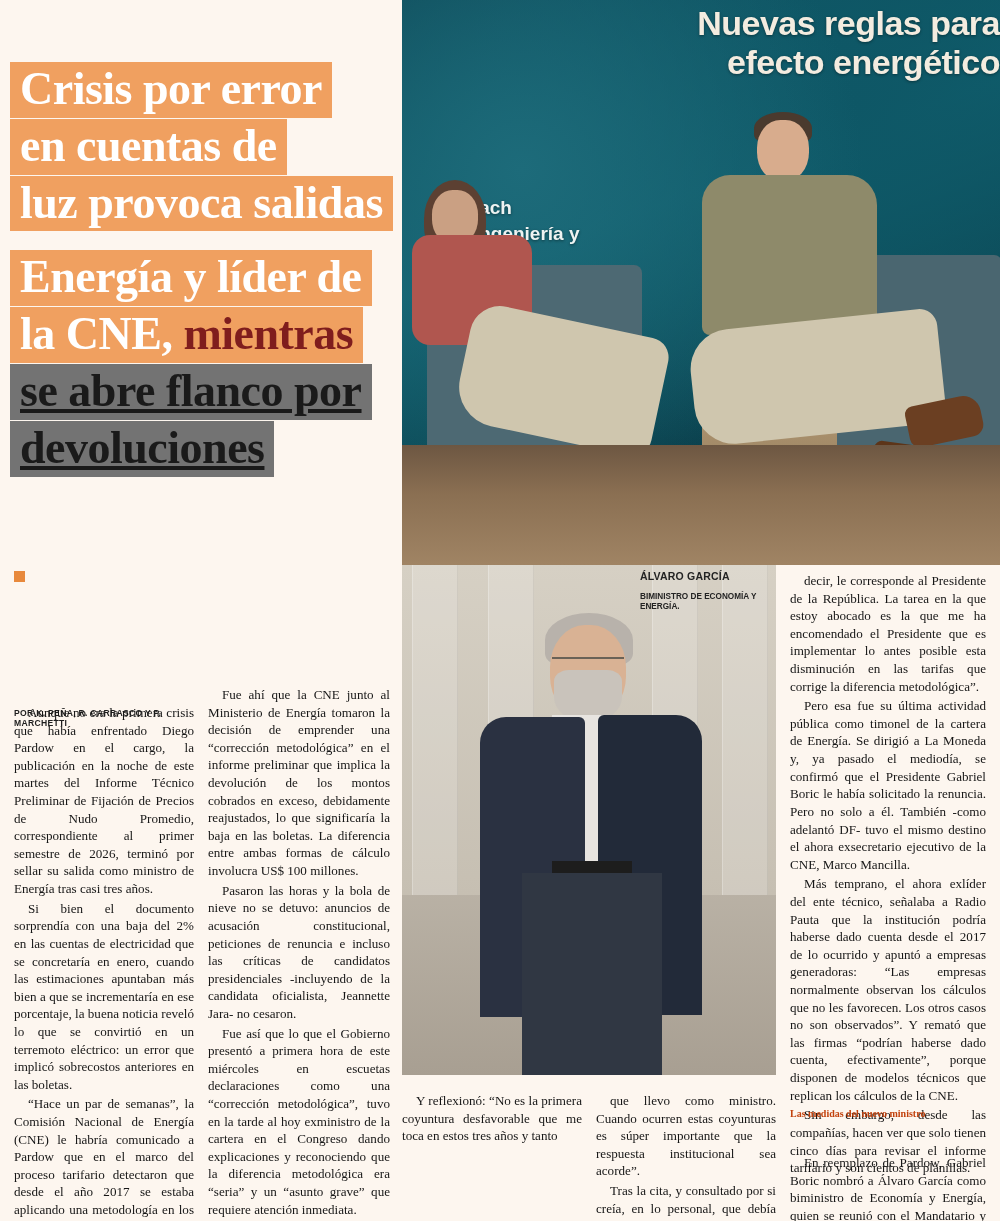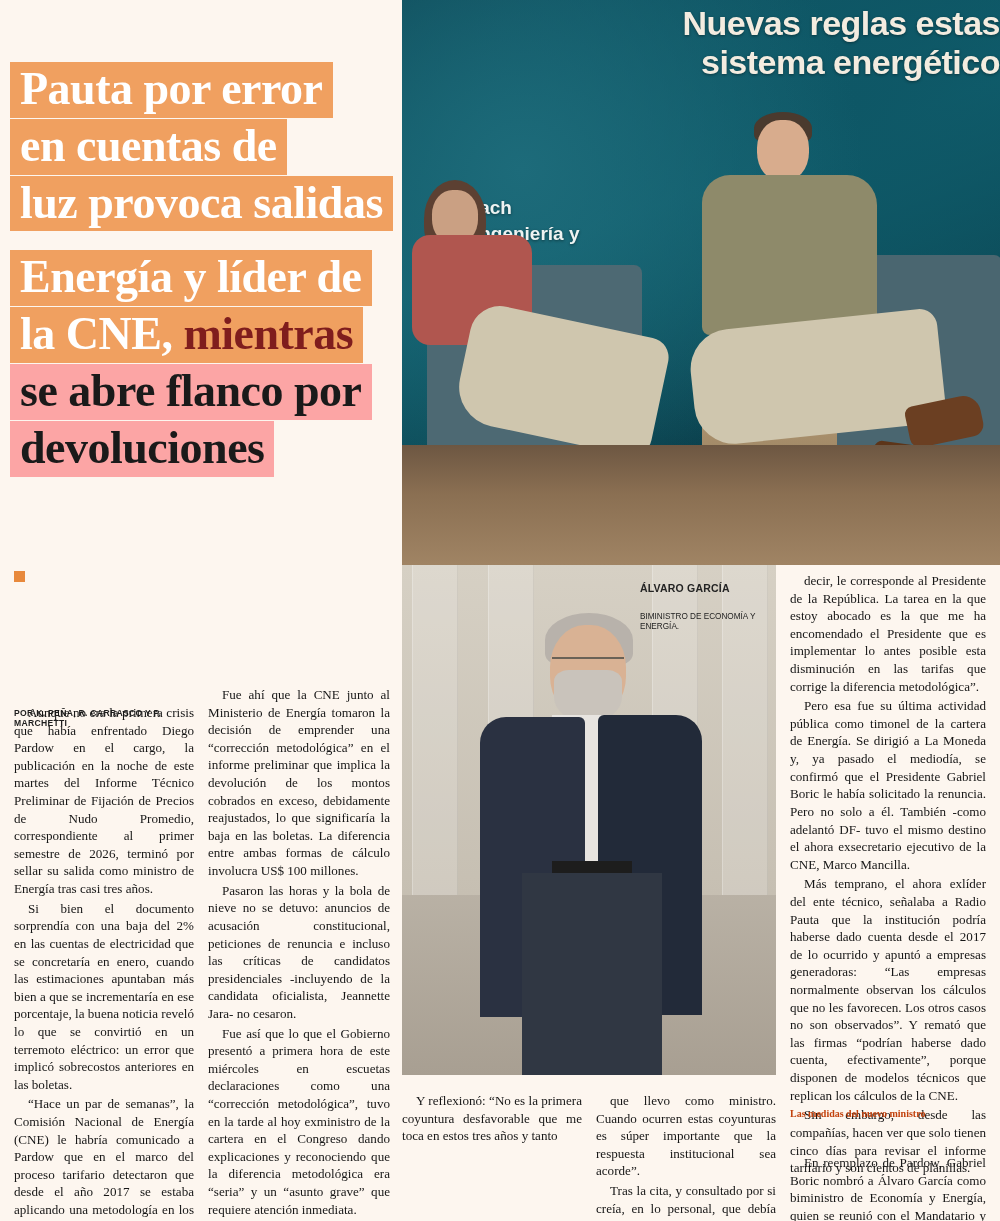--- a/index.html
+++ b/index.html
@@ -37,22 +37,23 @@
     letter-spacing: -0.5px;
   }
   .hl-orange {
     background: #f0a060;
     color: #ffffff;
   }
   .hl-orange .dark {
     color: #7f1d1d;
   }
   .hl-dark {
-    background: #fca5a5;
+    background: #737373;
     color: #1a1a1a;
+    text-decoration: underline;
   }
 
   
   .top-photo {
     position: absolute;
     left: 402px;
     top: 0;
     width: 598px;
     height: 565px;
     overflow: hidden;
@@ -269,49 +270,49 @@
   .p2-belt {
     position:absolute; left:150px; top:296px; width:80px; height:14px;
     background:#1d1d1d;
   }
   .p2-trousers {
     position:absolute; left:120px; top:308px; width:140px; height:205px;
     background:#303743;
   }
   .p2-credit {
     position: absolute;
-    left: 238px; top: 17px;
+    left: 238px; top: 5px;
     width: 130px;
     text-align: left;
     font-family: "Liberation Sans", sans-serif;
     color: #232323;
     z-index: 3;
   }
   .p2-credit .name { font-weight: bold; font-size: 10.5px; letter-spacing:.2px; }
-  .p2-credit .role { font-size: 8.2px; line-height: 1.25; margin-top: 18px; }
+  .p2-credit .role { font-size: 8.2px; line-height: 1.25; margin-top: 10px; font-weight: bold; }
 
   .subhead {
     position: absolute;
     left: 790px; top: 1108px;
     width: 196px;
     font-family: "Liberation Serif", serif;
     font-weight: bold;
     font-size: 10px;
     line-height: 1.18;
     color: #c2410c;
   }
 </style>
 </head>
 <body>
 
 <div class="top-section">
 
   <div class="top-photo">
     <div class="photo-bg"></div>
-    <div class="photo-screen-text">Nuevas reglas estas sistema energético</div>
+    <div class="photo-screen-text">Nuevas reglas para efecto energético</div>
     <div class="photo-screen-small">ebach<br>d Ingeniería y<br>UAI</div>
     <div class="sofa left"></div>
     <div class="sofa right"></div>
     <div class="p-wom-hair"></div>
     <div class="p-wom-head"></div>
     <div class="p-wom-body"></div>
     <div class="p-wom-legs"></div>
     <div class="p-wom-shoe"></div>
     <div class="p-wom-shoe2"></div>
     <div class="table"></div>
@@ -320,21 +321,21 @@
     <div class="p-man-hair"></div>
     <div class="p-man-head"></div>
     <div class="p-man-body"></div>
     <div class="p-man-legs"></div>
     <div class="p-man-shoe"></div>
     <div class="p-man-shoe2"></div>
     <div class="photo-floor"></div>
   </div>
 
   <div class="headline-wrap">
-    <div class="headline-line hl-orange">Pauta por error</div><br>
+    <div class="headline-line hl-orange">Crisis por error</div><br>
     <div class="headline-line hl-orange">en cuentas de</div><br>
     <div class="headline-line hl-orange">luz provoca salidas</div><br>
     <br>
     <div class="headline-line hl-orange">Energía y líder de</div><br>
     <div class="headline-line hl-orange"><span>la CNE,</span><span class="dark"> mientras</span></div><br>
     <div class="headline-line hl-dark">se abre flanco por</div><br>
     <div class="headline-line hl-dark">devoluciones</div>
   </div>
 </div>
 

